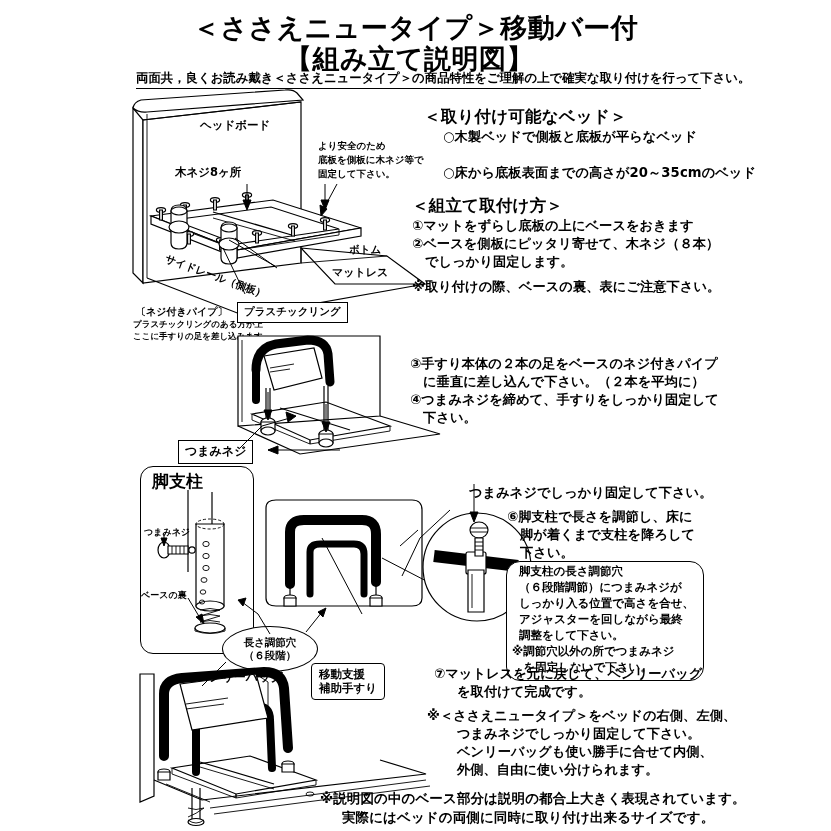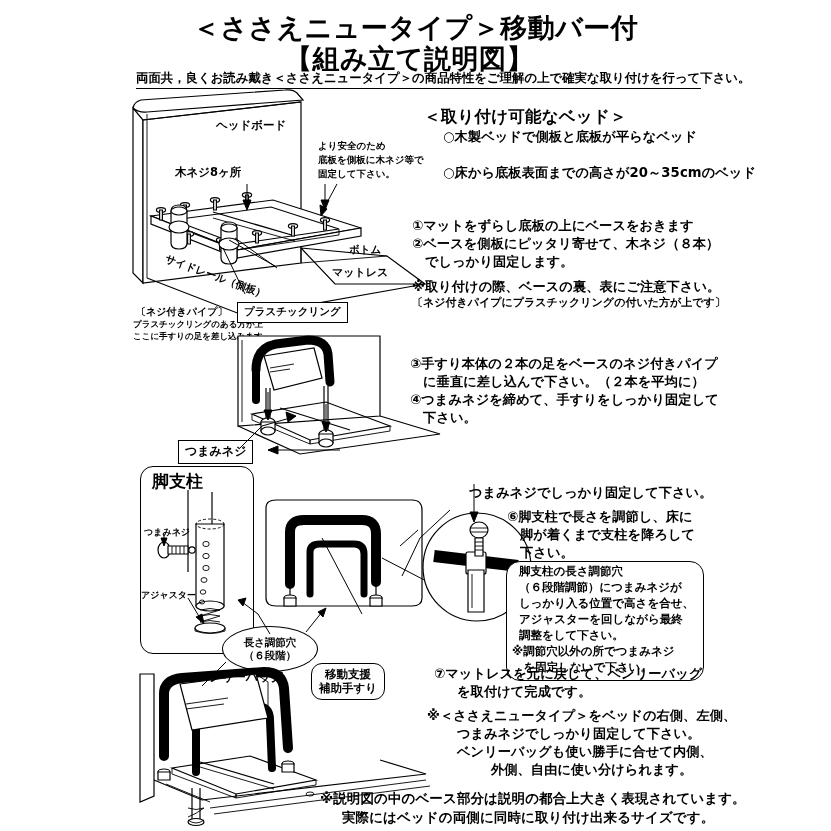--- a/index.html
+++ b/index.html
@@ -83,27 +83,27 @@
   .boxed {
     border: 1.3px solid #000;
     background: #fff;
     padding: 2px 6px 3px 6px;
     font-size: 12px;
     font-weight: 700;
     white-space: nowrap;
   }
   .rbox {
     border: 1.4px solid #000;
-    border-radius: 11px;
+    border-radius: 4px;
     background: #fff;
     padding: 3px 7px 4px 7px;
     font-size: 11.5px;
     font-weight: 700;
     line-height: 1.22;
-    text-align: center;
+    text-align: left;
     white-space: nowrap;
   }
   .panel {
     border: 1.5px solid #000;
     border-radius: 13px;
     background: #fff;
   }
   .ellipse-lab {
     border: 1.4px solid #000;
     border-radius: 50%;
@@ -188,21 +188,21 @@
       <path class="fillwhite" d="M96,140 L96,170 Q96,176 104,176 Q112,176 112,170 L112,140 Q112,134 104,134 Q96,134 96,140 Z"></path>
       <ellipse class="fillwhite" cx="104" cy="140" rx="8" ry="4"></ellipse>
       <ellipse class="fillwhite" cx="104" cy="156" rx="10" ry="6"></ellipse>
     </g>
 
     <path class="leader" d="M104,152 L150,178"></path>
     <path class="leader" d="M110,150 L152,180"></path>
     <path class="leader" d="M98,160 L120,206"></path>
   </svg>
 
-  <div class="abs dlabel" style="left:200px; top:118px;margin-left:16px;">ヘッドボード</div>
+  <div class="abs dlabel" style="left:200px; top:118px;">ヘッドボード</div>
   <div class="abs dlabel" style="left:175px; top:165px;">木ネジ8ヶ所</div>
   <div class="abs dlabel-sm" style="left:318px; top:140px;">より安全のため</div>
   <div class="abs dlabel-sm" style="left:318px; top:154px;">底板を側板に木ネジ等で</div>
   <div class="abs dlabel-sm" style="left:318px; top:168px;">固定して下さい。</div>
   <div class="abs dlabel" style="left:168px; top:252px; transform:rotate(20deg); transform-origin:left top; font-size:10.5px;">サイドレール（側板）</div>
   <div class="abs dlabel" style="left:349px; top:243px; font-size:10.5px;">ボトム</div>
   <div class="abs dlabel" style="left:332px; top:265px; font-size:11px;">マットレス</div>
 
   <svg class="art" style="left:125px; top:88px; width:300px; height:230px;" viewBox="0 0 300 230">
     <path class="leader" d="M122,96 L122,116"></path>
@@ -297,21 +297,21 @@
     <ellipse class="fillwhite" cx="70" cy="162" rx="15" ry="5"></ellipse>
     <path class="stroke-thin" d="M55,162 L55,165 Q70,170 85,165 L85,162"></path>
   </svg>
 
   <div class="abs dlabel-sm" style="left:144px; top:527px; font-size:9px;">つまみネジ</div>
   <svg class="art" style="left:140px; top:466px; width:112px; height:186px;" viewBox="0 0 112 186">
     <path class="leader" d="M24,68 L24,76"></path>
       <path class="fillblack" d="M24,80 L21,72 L27,72 Z"></path>
   </svg>
 
-  <div class="abs dlabel-sm" style="left:141px; top:590px; font-size:9px;">アジャスター</div>
+  <div class="abs dlabel-sm" style="left:141px; top:590px; font-size:9px;">ベースの裏</div>
   <svg class="art" style="left:140px; top:466px; width:112px; height:186px;" viewBox="0 0 112 186">
     <path class="leader" d="M48,132 L60,152"></path>
       <path class="fillblack" d="M64,158 L56,151 L62,148 Z"></path>
   </svg>
 
   <div class="abs ellipse-lab" style="left:222px; top:626px; width:94px; height:44px;">
     <span>長さ調節穴</span>
     <span>（６段階）</span>
   </div>
   <svg class="art" style="left:210px; top:590px; width:160px; height:70px;" viewBox="0 0 160 70">
@@ -406,26 +406,26 @@
 
     <path class="leader" d="M62,18 L86,-6"></path>
   </svg>
 
   <div class="abs dlabel" style="left:197px; top:669px; font-size:12px;">ベンリーバッグ</div>
 
   <div class="abs sec-head" style="left:424px; top:106px;">＜取り付け可能なベッド＞</div>
   <div class="abs body-line" style="left:443px; top:128px;">○木製ベッドで側板と底板が平らなベッド</div>
   <div class="abs body-line" style="left:443px; top:164px;">○床から底板表面までの高さが20～35cmのベッド</div>
 
+  <div class="abs sec-head" style="left:412px; top:195px;">＜組立て取付け方＞</div>
   <div class="abs body-line" style="left:412px; top:217px;">①マットをずらし底板の上にベースをおきます</div>
   <div class="abs body-line" style="left:412px; top:235px;">②ベースを側板にピッタリ寄せて、木ネジ（８本）</div>
   <div class="abs body-line" style="left:425px; top:253px;">でしっかり固定します。</div>
 
   <div class="abs body-line" style="left:412px; top:278px;">※取り付けの際、ベースの裏、表にご注意下さい。</div>
-  <div class="abs small-line" style="left:412px; top:296px;">〔ネジ付きパイプにプラスチックリングの付いた方が上です〕</div>
 
   <div class="abs body-line" style="left:410px; top:355px;">③手すり本体の２本の足をベースのネジ付きパイプ</div>
   <div class="abs body-line" style="left:423px; top:373px;">に垂直に差し込んで下さい。（２本を平均に）</div>
   <div class="abs body-line" style="left:410px; top:391px;">④つまみネジを締めて、手すりをしっかり固定して</div>
   <div class="abs body-line" style="left:423px; top:409px;">下さい。</div>
 
   <div class="abs body-line" style="left:437px; top:484px;margin-left:32px;">つまみネジでしっかり固定して下さい。</div>
 
   <div class="abs body-line" style="left:507px; top:508px;">⑥脚支柱で長さを調節し、床に</div>
   <div class="abs body-line" style="left:520px; top:526px;">脚が着くまで支柱を降ろして</div>
@@ -439,18 +439,18 @@
   <div class="abs small-line" style="left:519px; top:628px; font-size:11.5px;">調整をして下さい。</div>
   <div class="abs small-line" style="left:512px; top:644px; font-size:11.5px;">※調節穴以外の所でつまみネジ</div>
   <div class="abs small-line" style="left:512px; top:660px; font-size:11.5px;">　を固定しないで下さい。</div>
 
   <div class="abs body-line" style="left:434px; top:665px;">⑦マットレスを元に戻して、ベンリーバッグ</div>
   <div class="abs body-line" style="left:457px; top:683px;">を取付けて完成です。</div>
 
   <div class="abs body-line" style="left:427px; top:707px;">※＜ささえニュータイプ＞をベッドの右側、左側、</div>
   <div class="abs body-line" style="left:457px; top:725px;">つまみネジでしっかり固定して下さい。</div>
   <div class="abs body-line" style="left:457px; top:743px;">ベンリーバッグも使い勝手に合せて内側、</div>
-  <div class="abs body-line" style="left:457px; top:761px;margin-left:34px;">外側、自由に使い分けられます。</div>
+  <div class="abs body-line" style="left:457px; top:761px;">外側、自由に使い分けられます。</div>
 
   <div class="abs body-line" style="left:320px; top:789px; font-size:13.5px;">※説明図の中のベース部分は説明の都合上大きく表現されています。</div>
   <div class="abs body-line" style="left:342px; top:808px; font-size:13.5px;">実際にはベッドの両側に同時に取り付け出来るサイズです。</div>
 
 </div>
 
 </body></html>

